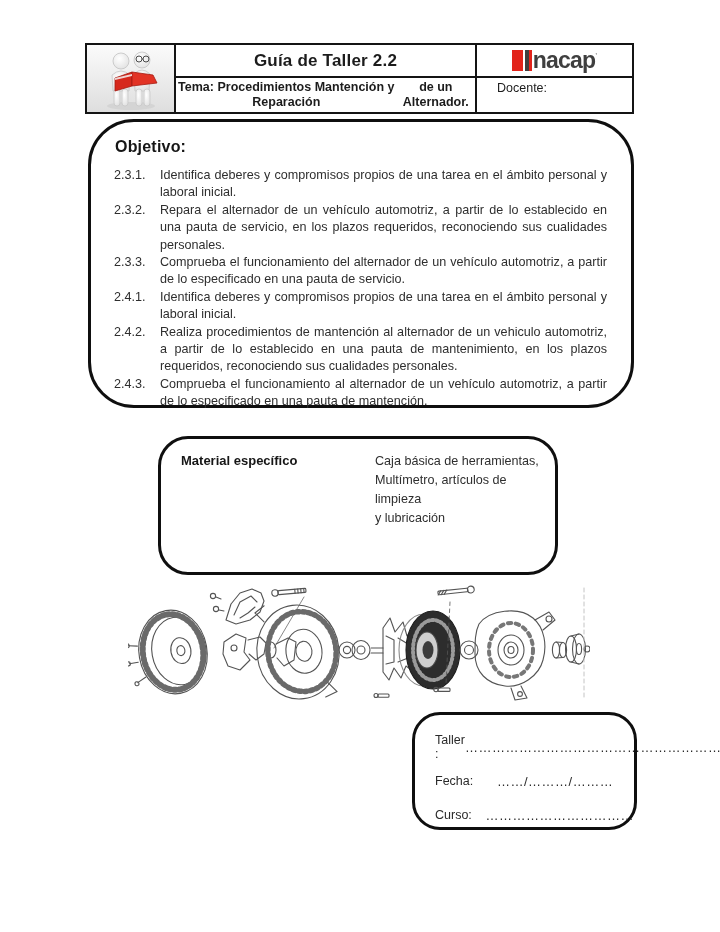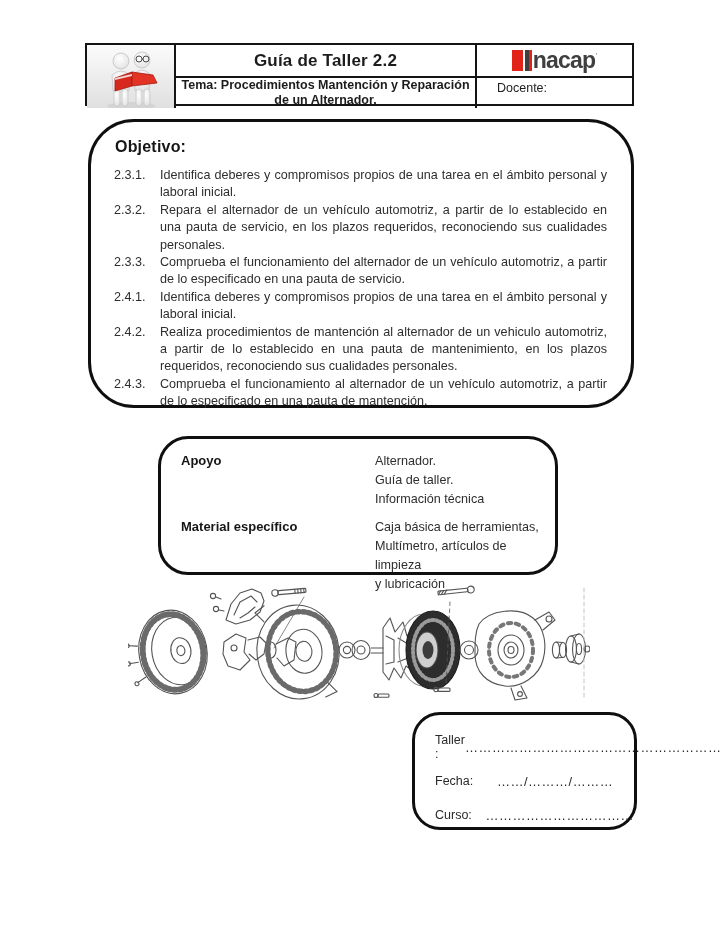--- a/index.html
+++ b/index.html
@@ -1,28 +1,28 @@
 <!DOCTYPE html>
 <html><head>
 <meta charset="utf-8">
 <style>
   * { margin:0; padding:0; box-sizing:border-box; }
   html,body { background:#ffffff; }
   body { font-family:"Liberation Sans", sans-serif; color:#2b2b2b; }
   .page { position:relative; width:720px; height:932px; background:#fff; overflow:hidden; }
 
   
-  .hdr { position:absolute; left:85px; top:43px; width:549px; height:63px;
+  .hdr { position:absolute; left:85px; top:43px; width:549px; height:71px;
          border:2px solid #141414; display:grid;
          grid-template-columns:89px 1fr 157px; grid-template-rows:33px 1fr; }
   .hdr-img { grid-column:1; grid-row:1 / 3; border-right:2px solid #141414; overflow:hidden; }
   .hdr-title { grid-column:2; grid-row:1; border-bottom:2px solid #141414;
                display:flex; align-items:center; justify-content:center;
                font-size:17px; font-weight:bold; color:#1c1c1c; letter-spacing:.2px; }
-  .hdr-tema { grid-column:2; grid-row:2; display:flex; flex-direction:column;
+  .hdr-tema { grid-column:2; grid-row:2; display:flex; flex-direction:row;
               align-items:center; justify-content:center;
               font-size:12.5px; font-weight:bold; line-height:15px; color:#1c1c1c; text-align:center; }
   .hdr-logo { grid-column:3; grid-row:1; border-left:2px solid #141414; border-bottom:2px solid #141414;
               display:flex; align-items:center; justify-content:center; }
   .hdr-docente { grid-column:3; grid-row:2; border-left:2px solid #141414;
                  padding:3px 0 12px 20px; font-size:12.5px; color:#1c1c1c; }
   .logo-mark { display:inline-block; width:20px; height:21px; background:#e2231a; position:relative; }
   .logo-mark::after { content:""; position:absolute; right:3px; top:0; width:4px; height:100%;
                       background:#3f3f3f; border-left:2px solid #fff; }
   .logo-text { font-size:23px; font-weight:bold; color:#3f3f3f; letter-spacing:-0.8px; line-height:1; margin-left:1px; }
@@ -128,28 +128,20 @@
       <span>Realiza  procedimientos de mantención al alternador  de un vehiculo automotriz, a partir de lo establecido en una pauta de mantenimiento, en los plazos requeridos, reconociendo sus cualidades personales.</span>
     </div>
     <div class="obj-item">
       <span class="num">2.4.3.</span>
       <span>Comprueba el funcionamiento al alternador de un vehículo automotriz, a partir de lo especificado en una pauta de mantención.</span>
     </div>
   </div>
 
   <div class="apoyo-box">
     <div class="apoyo-row">
-      <div class="apoyo-label">Apoyo</div>
-      <div class="apoyo-lines">
-        <div>Alternador.</div>
-        <div>Guía de taller.</div>
-        <div>Información técnica</div>
-      </div>
-    </div>
-    <div class="apoyo-row">
       <div class="apoyo-label">Material específico</div>
       <div class="apoyo-lines">
         <div>Caja básica de herramientas,</div>
         <div>Multímetro, artículos de limpieza</div>
         <div>y lubricación</div>
       </div>
     </div>
   </div>
 
   <div class="diagram">

